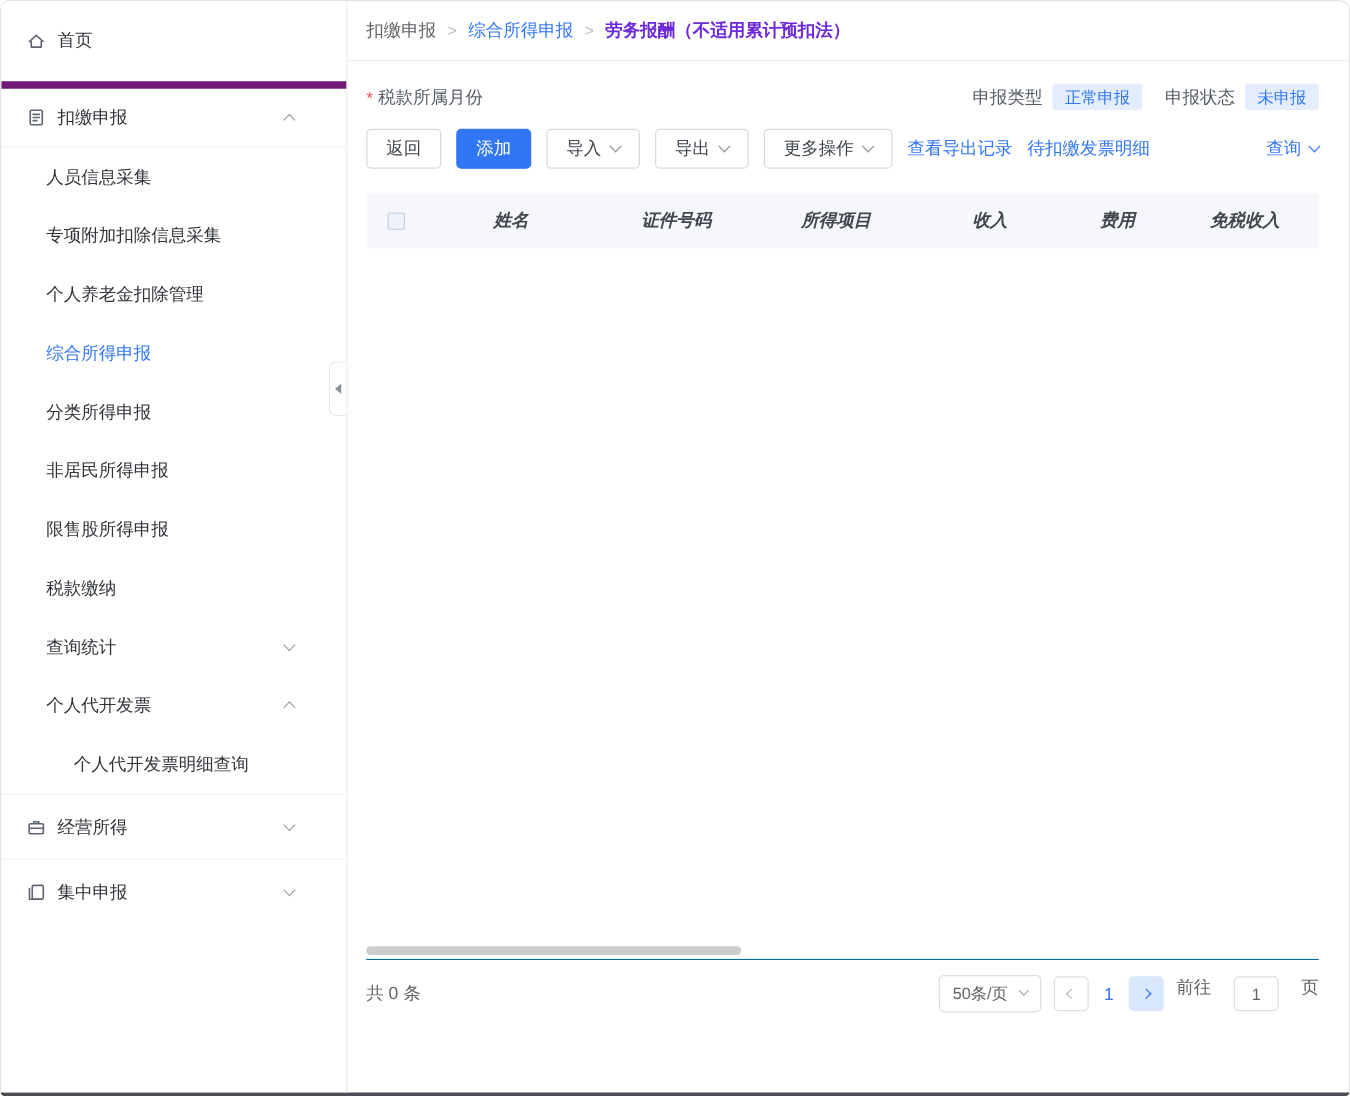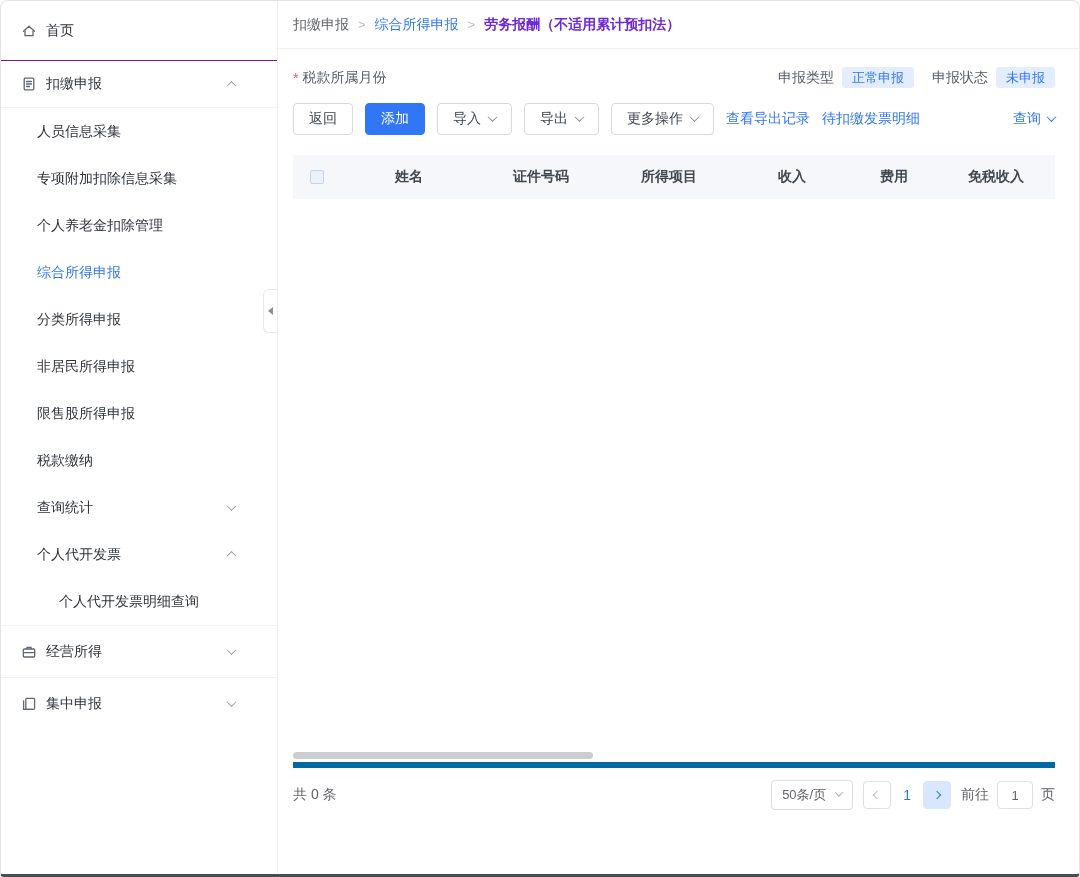--- a/index.html
+++ b/index.html
@@ -6,21 +6,21 @@
   html,body { width:1080px; height:877px; }
   body { font-family:"Liberation Sans","DejaVu Sans",sans-serif; font-size:14px; color:#303133; background:#fff; }
 
   .app { width:1080px; height:877px; background:#fff; border:1px solid #e3e3e3;
          border-bottom:3px solid #4a4d52; border-radius:8px 8px 4px 4px;
          display:flex; overflow:hidden; }
 
   
   .sidebar { position:relative; flex:0 0 277px; width:277px; border-right:1px solid #ececec; background:#fff; }
   .side-item { display:flex; align-items:center; height:47px; padding:0 42px 0 20px; cursor:pointer; color:#2f3338; }
-  .side-item.tall { height:60px; border-bottom:1px solid #701a75; }
+  .side-item.tall { height:70px; border-bottom:6px solid #701a75; }
   .side-item.sep-b { border-bottom:1px solid #f2f2f2; }
   .side-item.sep-t { border-top:1px solid #f2f2f2; height:52px; }
   .side-item.lv2 { padding-left:36px; }
   .side-item.lv3 { padding-left:58px; }
   .side-item.active { color:#3076f5; }
   .sicon { width:16px; height:16px; margin-right:9px; flex:0 0 16px; }
   .slabel { white-space:nowrap; }
 
   .cv { display:inline-block; width:7px; height:7px;
         border-right:1.5px solid currentColor; border-bottom:1.5px solid currentColor; }
@@ -63,21 +63,21 @@
          color:#3f454d; font-size:14px; display:inline-flex; align-items:center; gap:8px;
          cursor:pointer; font-family:inherit; white-space:nowrap; }
   .btn .cv { color:#8a9099; margin-top:-2px; }
   .btn-primary { background:#3076f5; border-color:#3076f5; color:#fff; }
   .tlink { color:#3076f5; cursor:pointer; text-decoration:none; white-space:nowrap; }
   .spacer { flex:1; }
   .query-link { display:inline-flex; align-items:center; gap:7px; }
   .query-link .cv { margin-top:-2px; }
 
   .table { margin:20px 24px 0 15px; flex:1; min-height:0; position:relative;
-           display:flex; flex-direction:column; border-bottom:6px solid #0369a1; }
+           display:flex; flex-direction:column; border-bottom:1px solid #0369a1;font-style:italic; }
   .thead { flex:0 0 44px; height:44px; display:flex; align-items:center; background:#f5f7fa; }
   .th { text-align:center; color:#41464f; font-weight:600; font-size:14px; }
   .c0{flex:0 0 48px; display:flex; justify-content:center;}
   .c1{flex:0 0 136px;} .c2{flex:0 0 128px;} .c3{flex:0 0 128px;}
   .c4{flex:0 0 118px;} .c5{flex:0 0 86px;}  .c6{flex:0 0 118px;}
   .checkbox { width:14px; height:14px; border:1px solid #c6d3e3; background:#edf2f9; border-radius:2px; cursor:pointer; }
   .tbody { flex:1; background:#fff; }
   .hscroll { position:absolute; left:0; bottom:3px; width:100%; height:7px; }
   .hthumb { width:300px; height:7px; border-radius:4px; background:#cdcdcd; cursor:pointer; }
 
@@ -86,21 +86,21 @@
   .pager { display:flex; align-items:center; gap:10px; }
   .psel { height:30px; border:1px solid #dcdfe6; border-radius:4px; padding:0 10px; background:#fff;
           display:flex; align-items:center; gap:10px; font-size:13px; color:#606266; cursor:pointer; }
   .psel .cv { width:6px; height:6px; color:#a8abb2; margin-top:-2px; }
   .pbtn { width:28px; height:28px; border:1px solid #dcdfe6; border-radius:4px; background:#fff;
           display:flex; align-items:center; justify-content:center; cursor:pointer; }
   .pbtn .cv { width:6px; height:6px; }
   .pbtn.prev { color:#b7bcc4; }
   .pbtn.next { background:#d8e7fd; border-color:#d8e7fd; color:#3076f5; }
   .cur-page { color:#3076f5; padding:0 2px; }
-  .goto { display:flex; align-items:center; gap:8px; }
+  .goto { display:flex; align-items:flex-start; gap:18px; }
   .goto-input { width:36px; height:28px; border:1px solid #dcdfe6; border-radius:4px; text-align:center;
                 font-size:13px; color:#606266; font-family:inherit; outline:none; }
 </style>
 </head>
 <body>
 
 <div class="app">
 
   <aside class="sidebar">
 

